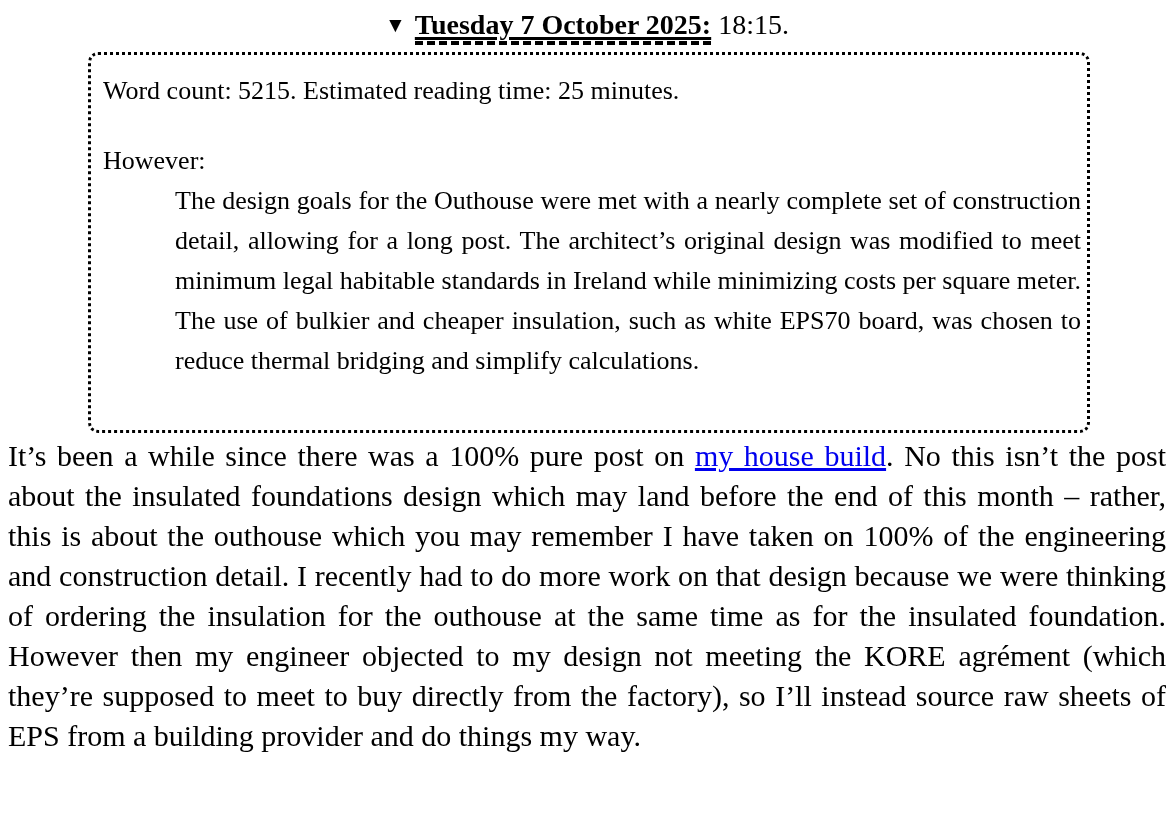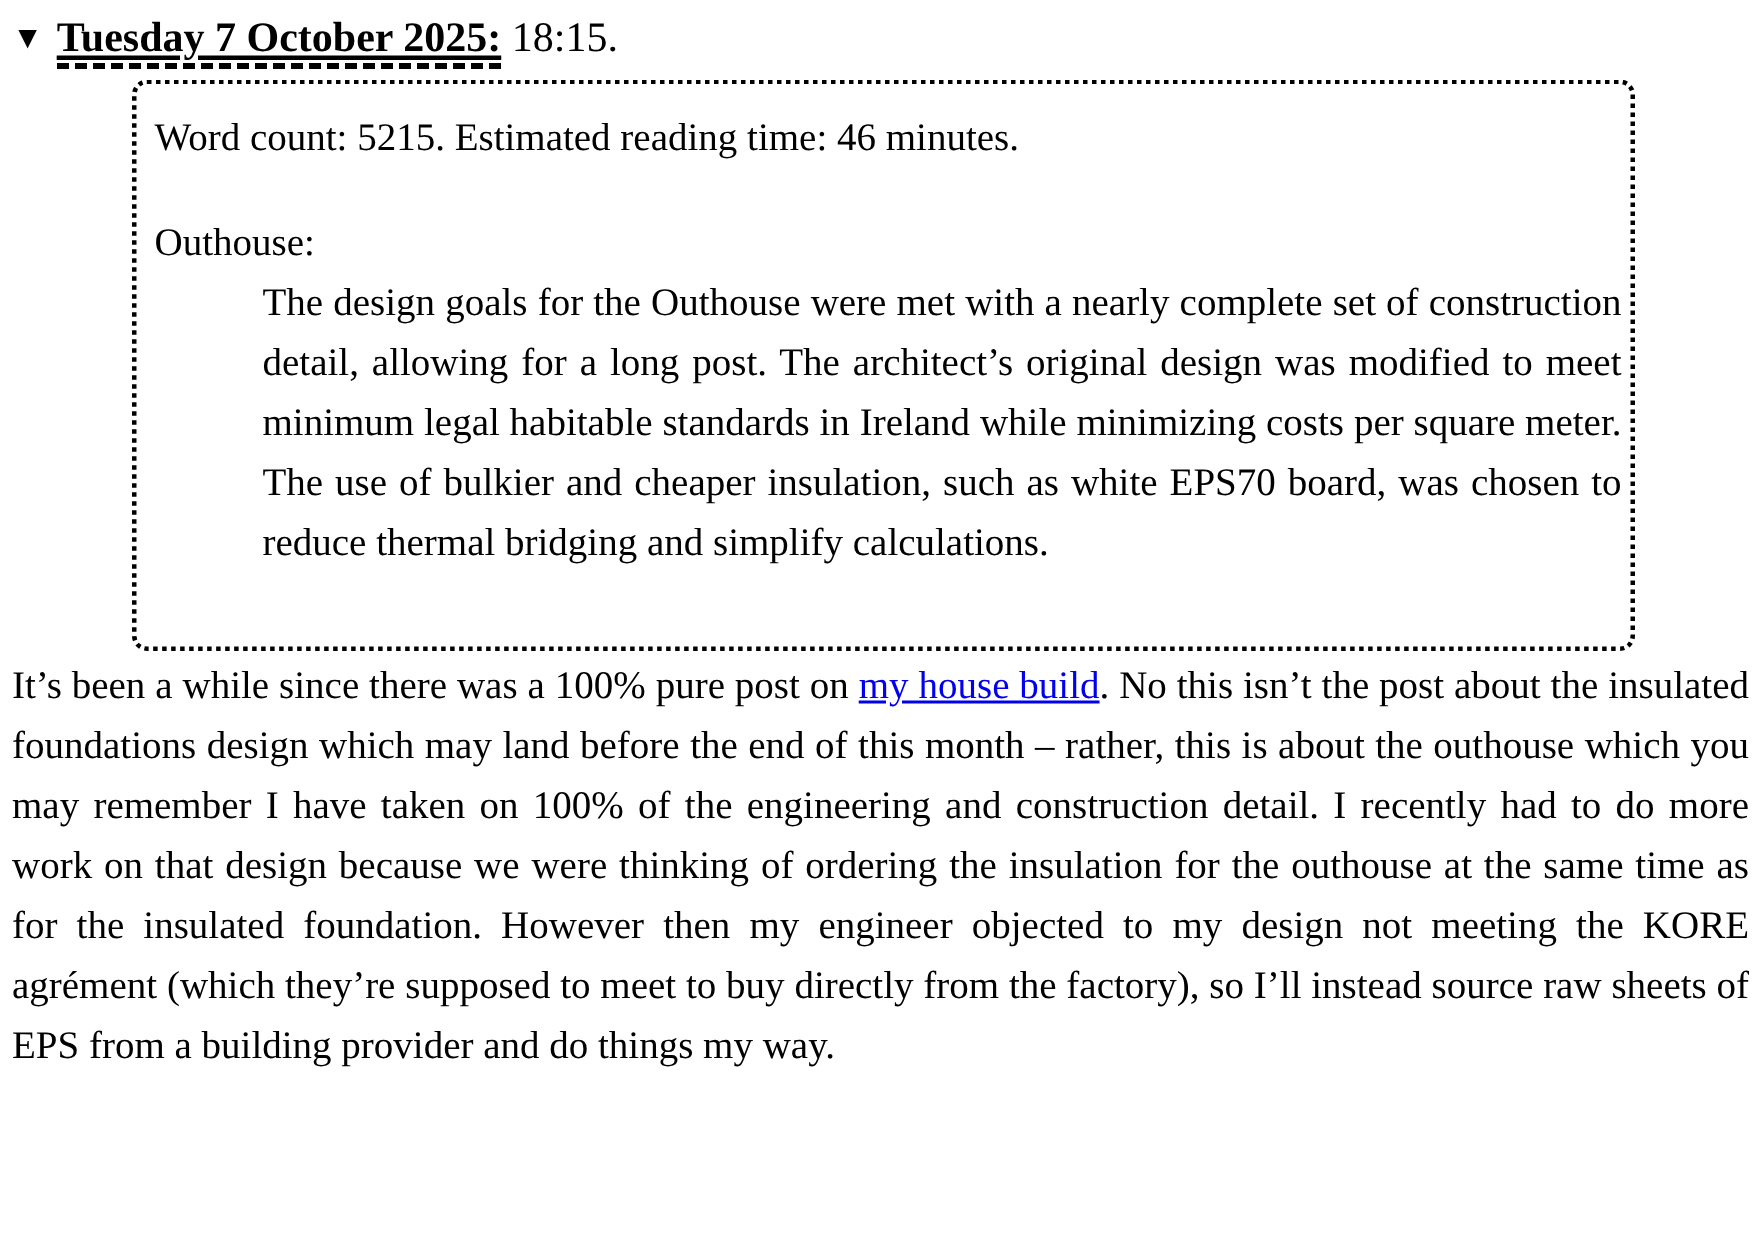--- a/index.html
+++ b/index.html
@@ -17,20 +17,21 @@
   .page {
     padding: 6px 8px 0 8px;
   }
 
   
   .entry-header {
     font-size: 28px;
     line-height: 34px;
     margin: 2px 0 10px 0;
     white-space: nowrap;
+    text-align: center;
   }
   .marker {
     font-size: 21px;
     margin-right: 9px;
     vertical-align: 2px;
     cursor: pointer;
   }
   .date {
     font-weight: bold;
     text-decoration: underline;
@@ -58,40 +59,40 @@
   .wordcount { margin: 0; }
   .summary-label { margin: 30px 0 0 0; }
   .summary-text {
     margin: 0 0 16px 72px;
     text-align: justify;
   }
 
   
   .body-text {
     margin: 3px 0 16px 0;
-    font-size: 26px;
+    font-size: 30px;
     line-height: 40px;
     text-align: justify;
   }
   a.link {
     color: #0000ee;
     text-decoration: underline;
     cursor: pointer;
   }
 </style>
 </head>
 <body>
 
 <div class="page">
 
   <div class="entry-header">
     <span class="marker">▼</span><span class="date">Tuesday 7 October 2025:</span><span class="time"> 18:15.</span>
   </div>
 
   <div class="summary-box">
-    <p class="wordcount">Word count: 5215. Estimated reading time: 46 minutes.</p>
-    <p class="summary-label">Outhouse:</p>
+    <p class="wordcount">Word count: 5215. Estimated reading time: 25 minutes.</p>
+    <p class="summary-label">However:</p>
     <p class="summary-text">The design goals for the Outhouse were met with a nearly complete set of construction detail, allowing for a long post. The architect’s original design was modified to meet minimum legal habitable standards in Ireland while minimizing costs per square meter. The use of bulkier and cheaper insulation, such as white EPS70 board, was chosen to reduce thermal bridging and simplify calculations.</p>
   </div>
 
   <p class="body-text"><span>It’s been a while since there was a 100% pure post on </span><a href="#" class="link">my house build</a><span>. No this isn’t the post about the insulated foundations design which may land before the end of this month – rather, this is about the outhouse which you may remember I have taken on 100% of the engineering and construction detail. I recently had to do more work on that design because we were thinking of ordering the insulation for the outhouse at the same time as for the insulated foundation. However then my engineer objected to my design not meeting the KORE agrément (which they’re supposed to meet to buy directly from the factory), so I’ll instead source raw sheets of EPS from a building provider and do things my way.</span></p>
 
 </div>
 
 </body></html>

